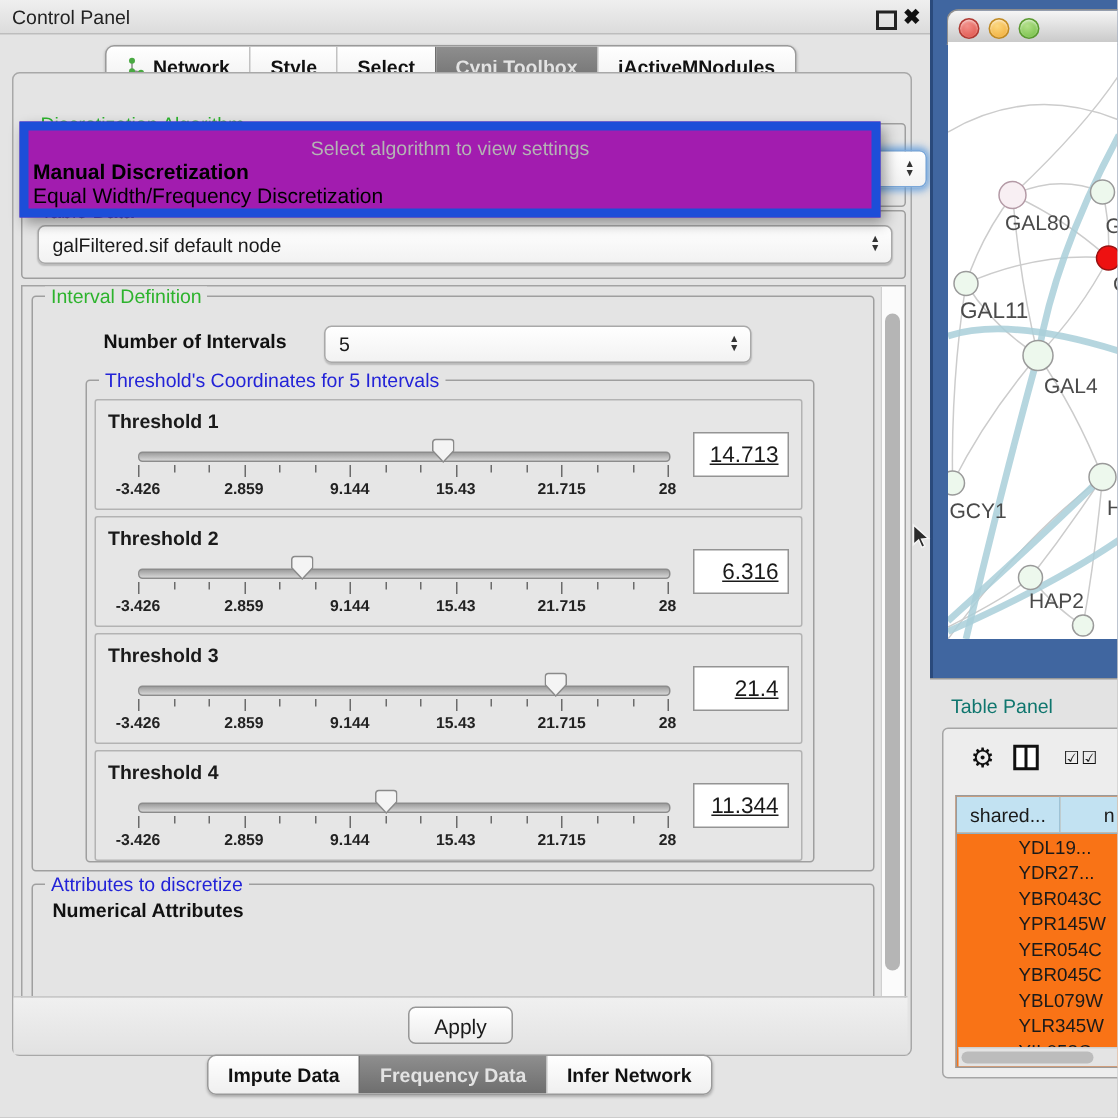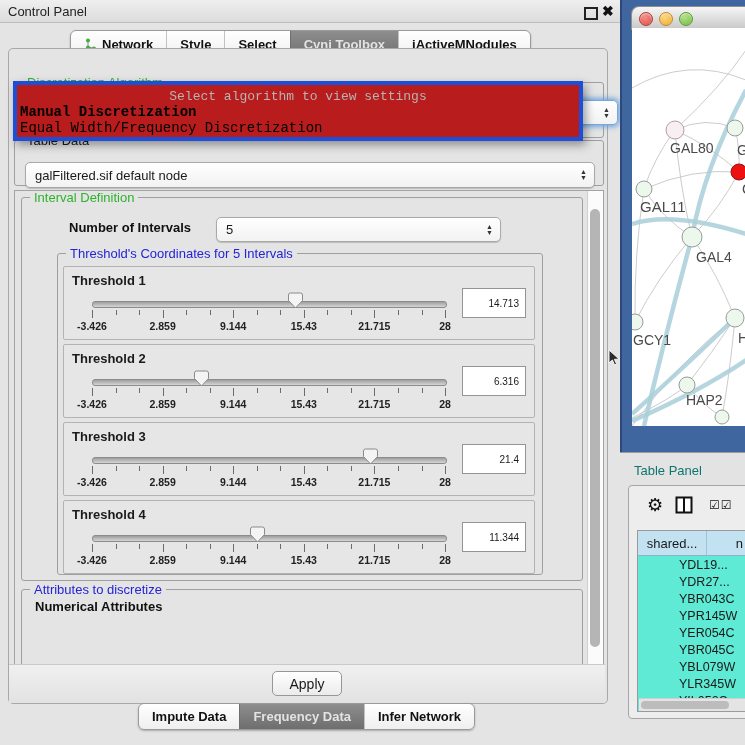--- a/index.html
+++ b/index.html
@@ -23,39 +23,39 @@
   #main-panel{left:8px;top:48px;width:598px;height:654px;border:1px solid #a8a8a8;border-radius:5px;background:#e4e4e4;}
   .grp{position:absolute;border:1px solid #9f9f9f;border-radius:3px;}
   .grp>.ttl{position:absolute;top:-8px;left:8px;background:#e4e4e4;padding:0 4px;font-size:13px;white-space:nowrap;}
   .green{color:#2db32d;} .blue{color:#2323d7;}
   .combo{position:absolute;background:linear-gradient(#ffffff,#f2f2f2);border:1px solid #a9a9a9;border-radius:5px;
          box-shadow:0 1px 1px rgba(0,0,0,.18);font-size:13px;display:flex;align-items:center;padding:0 9px;}
   .combo .arr{position:absolute;right:7px;top:50%;transform:translateY(-50%);display:flex;flex-direction:column;
               font-size:7px;line-height:6px;color:#333;}
   #algo-combo{left:25px;top:100px;width:573px;height:23px;border:1px solid #7aa7d9;
               box-shadow:0 0 5px 2px rgba(95,155,220,.85);}
-  #overlay{left:13px;top:81px;width:562px;height:52px;background:#b91c1c;border:4px solid #1d4ed8;
-           box-shadow:3px 4px 9px rgba(0,0,0,.38);z-index:30;font-family:Liberation Mono, monospace;}
+  #overlay{left:13px;top:81px;width:562px;height:52px;background:#a21caf;border:6px solid #1d4ed8;
+           box-shadow:3px 4px 9px rgba(0,0,0,.38);z-index:30;}
   #overlay .hint{position:absolute;left:0;right:0;top:4px;text-align:center;font-size:13px;color:#b4b4b4;}
   #overlay .op1{position:absolute;left:3px;top:19px;font-size:14px;font-weight:bold;color:#000;}
   #overlay .op2{position:absolute;left:3px;top:35px;font-size:14px;color:#000;}
   #scrollarea{left:14px;top:190px;width:588px;height:474px;border:1px solid #a3a3a3;overflow:hidden;}
   #vscroll{position:absolute;right:0;top:0;bottom:0;width:15px;background:#fbfbfb;border-left:1px solid #d0d0d0;}
   #vscroll .thumb{position:absolute;left:2px;width:10px;border-radius:6px;background:#b5b5b5;}
   .lbl-b{font-size:13px;font-weight:bold;color:#111;}
   .thbox{position:relative;width:470px;height:72px;border:1px solid #b3b3b3;border-radius:2px;margin-bottom:4px;background:#e6e6e6;}
   .thbox .name{position:absolute;left:8px;top:6px;font-size:13px;font-weight:bold;}
   .track{position:absolute;left:28px;top:34px;width:353px;height:5px;border-radius:3px;
          background:linear-gradient(#9e9e9e,#d6d6d6);border:1px solid #8c8c8c;}
   .thumb-sl{position:absolute;top:25px;width:15px;height:17px;}
   .ticks{position:absolute;left:28px;top:43px;width:354px;height:9px;}
   .tick{position:absolute;top:0;width:1px;background:#6b6b6b;}
   .ticklab{position:absolute;top:53px;font-size:10.5px;font-weight:bold;color:#222;transform:translateX(-50%);white-space:nowrap;}
   .val{position:absolute;right:8px;top:21px;width:56px;height:28px;background:#fff;border:1px solid #949494;
-       font-size:10px;display:flex;align-items:center;justify-content:flex-end;padding-right:6px;}
+       font-size:15px;display:flex;align-items:center;justify-content:flex-end;padding-right:6px;text-decoration:underline;}
   #attr-list{position:absolute;left:41px;top:426px;width:443px;height:46px;background:#fff;border:1px solid #9a9a9a;overflow:hidden;}
   #attr-list .it{font-size:13px;line-height:17px;padding-left:13px;white-space:nowrap;}
   #attr-scroll{position:absolute;right:0;top:0;bottom:0;width:14px;background:#efefef;border-left:1px solid #d5d5d5;}
   #attr-scroll .thumb{position:absolute;left:2px;top:2px;width:10px;height:40px;border-radius:5px;background:#a9a9a9;}
   #applyrow{left:9px;top:664px;width:596px;height:38px;background:linear-gradient(#f0f0f0,#e2e2e2);border-top:1px solid #c9c9c9;}
   #applybtn{position:absolute;left:50%;top:6px;transform:translateX(-50%);width:68px;height:23px;
             background:linear-gradient(#ffffff,#ebebeb);border:1px solid #979797;border-radius:5px;
             font-size:14px;display:flex;align-items:center;justify-content:center;}
   
   #desktop{left:620px;top:0;width:125px;height:452px;background:#4066a0;border-left:2px solid #2a4a7c;}
@@ -66,21 +66,21 @@
   #canvas{position:absolute;left:1px;top:22px;width:114px;height:398px;background:#fff;}
   
   #tpanel{left:620px;top:452px;width:125px;height:293px;background:#e3e3e3;border-top:1px solid #9a9a9a;}
   #tpanel .hd{position:absolute;left:14px;top:10px;font-size:13px;color:#0f766e;}
   #tbox{position:absolute;left:8px;top:32px;width:117px;height:232px;background:#ededed;
         border:1px solid #a5a5a5;border-radius:4px 0 0 4px;}
   #ttools{position:absolute;left:0;top:0;width:100%;height:40px;}
   #gear{position:absolute;left:18px;top:8px;font-size:18px;color:#111;}
   #colsvg{position:absolute;left:46px;top:10px;}
   #cbs{position:absolute;left:80px;top:12px;font-size:12px;letter-spacing:1px;color:#111;}
-  #ttable{position:absolute;left:8px;top:44px;right:0;bottom:6px;background:#5eead4;border:1px solid #9a9a9a;border-right:none;overflow:hidden;}
+  #ttable{position:absolute;left:8px;top:44px;right:0;bottom:6px;background:#f97316;border:1px solid #9a9a9a;border-right:none;overflow:hidden;}
   .thr{display:flex;height:24px;border-bottom:1px solid #8fb3c6;}
   .thr .c{background:#c2e2f2;font-size:13px;display:flex;align-items:center;justify-content:center;border-right:1px solid #9ec3d6;}
   .trow{display:flex;height:17px;}
   .trow .c{font-size:12.5px;display:flex;align-items:center;padding-left:5px;white-space:nowrap;overflow:hidden;margin-left:36px;}
   .c.c1{width:68px;flex:none;} .c.c2{flex:1;}
   #hscroll{position:absolute;left:1px;right:0;bottom:0;height:12px;background:#e4e4e4;border-top:1px solid #cfcfcf;}
   #hscroll .thumb{position:absolute;left:2px;top:2px;height:8px;width:82%;border-radius:4px;background:#bcbcbc;}
   #cursor{left:607px;top:349px;z-index:50;}
   svg text{font-family:"Liberation Sans",sans-serif;}
 </style>
@@ -131,21 +131,21 @@
 
   <div class="abs" id="overlay">
     <div class="hint">Select algorithm to view settings</div>
     <div class="op1">Manual Discretization</div>
     <div class="op2">Equal Width/Frequency Discretization</div>
   </div>
 
   <div class="grp" style="left:14px;top:140px;width:588px;height:44px;">
     <span class="ttl">Table Data</span>
   </div>
-  <div class="combo abs" style="left:25px;top:162px;width:550px;height:24px;">
+  <div class="combo abs" style="left:25px;top:150px;width:550px;height:24px;">
     <span>galFiltered.sif default node</span>
     <span class="arr">▲<span>▼</span></span>
   </div>
 
   <div class="abs" id="scrollarea">
 
     <div class="grp" style="left:6px;top:6px;width:560px;height:382px;">
       <span class="ttl green">Interval Definition</span>
     </div>
     <div class="abs lbl-b" style="left:54px;top:29px;">Number of Intervals</div>

